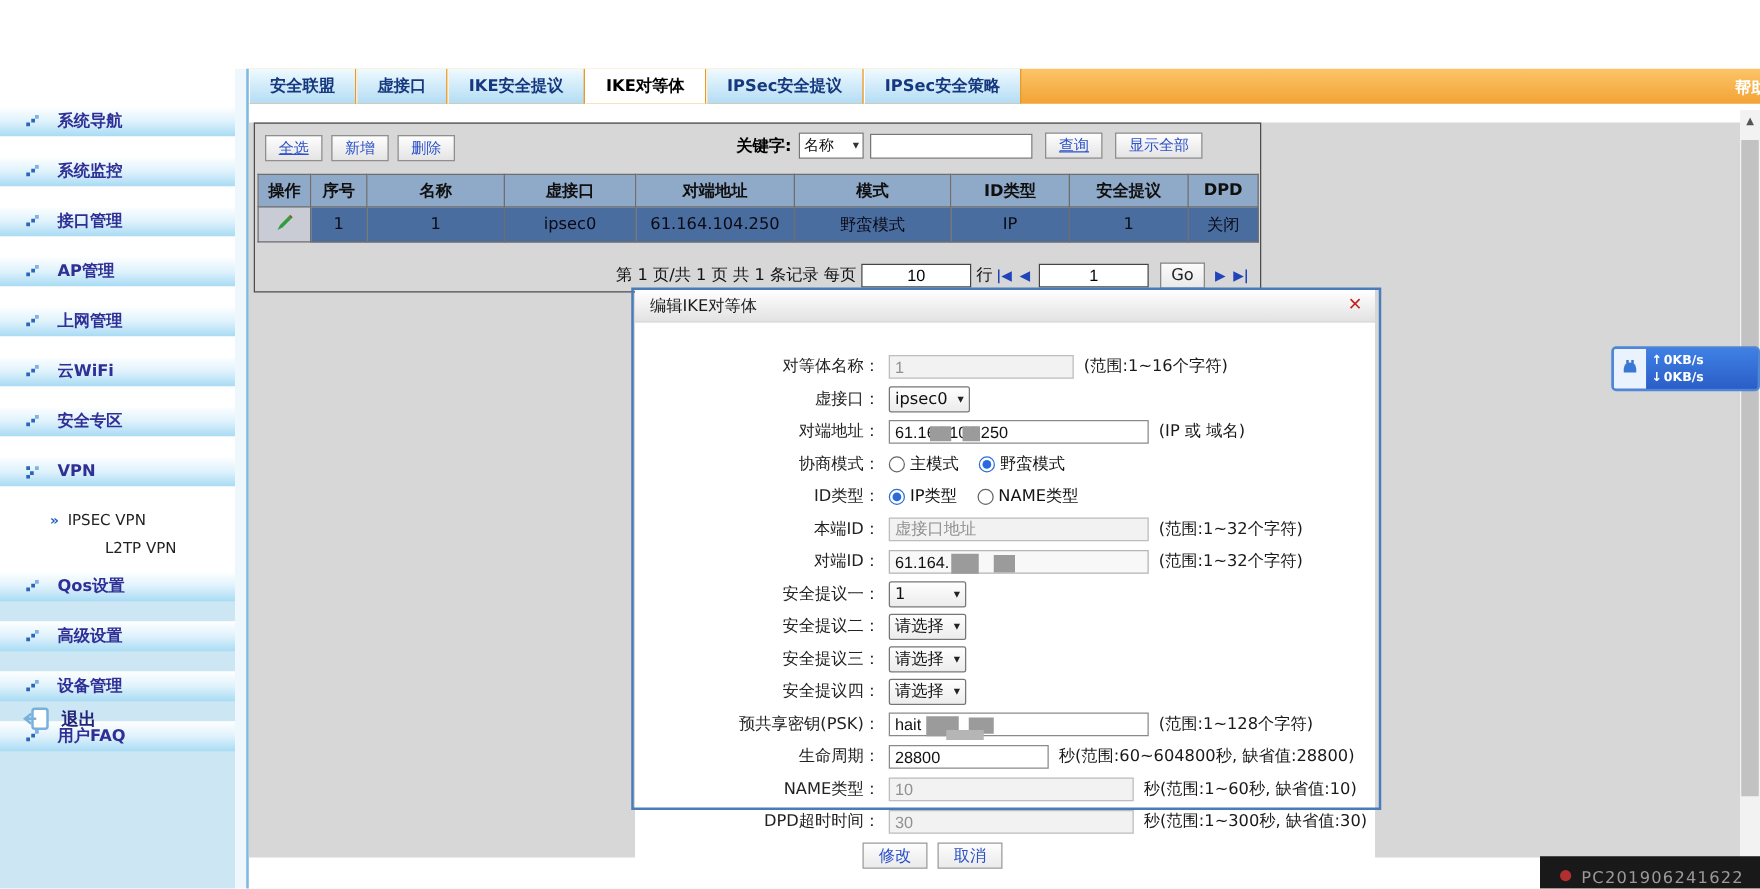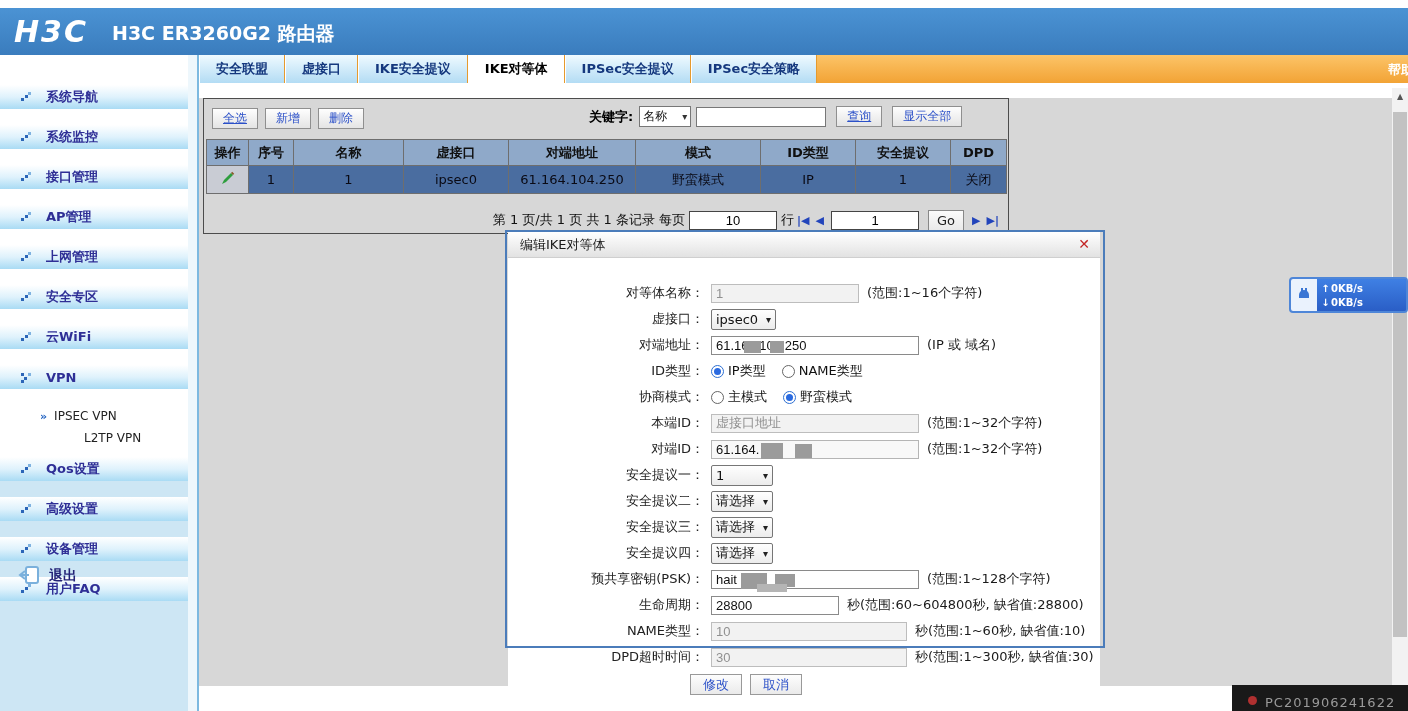--- a/index.html
+++ b/index.html
@@ -108,24 +108,20 @@
   
   .wm{position:absolute;left:1232px;top:685px;width:176px;height:26px;background:#191919;z-index:9;display:flex;align-items:flex-start;padding-top:11px;overflow:hidden}
   .wm .dot{width:9px;height:9px;border-radius:50%;background:#b03030;margin-left:16px;margin-right:8px;flex:none}
   .wm .txt{color:#9a9a9a;font-size:13px;line-height:14px;letter-spacing:1px}
 </style>
 </head>
 <body>
 
 <div class="screen">
 
-  <div class="hdr">
-    <span class="logo">H3C</span>
-    <span class="hdr-title">H3C ER3260G2 路由器</span>
-  </div>
 
   <div class="tabs">
     <div class="tab">
         <span>安全联盟</span>
       </div>
     <div class="tab">
         <span>虚接口</span>
       </div>
     <div class="tab">
         <span>IKE安全提议</span>
@@ -184,29 +180,29 @@
             <rect x="8" y="1" width="3" height="3" fill="#7fb2e0"></rect>
           </svg>
         <span class="lbl">上网管理</span>
       </div>
       <div class="mitem">
         <svg class="blt" width="12" height="12">
             <rect x="1" y="7" width="3" height="3" fill="#2c66b8"></rect>
             <rect x="5" y="4" width="3" height="3" fill="#2c66b8"></rect>
             <rect x="8" y="1" width="3" height="3" fill="#7fb2e0"></rect>
           </svg>
+        <span class="lbl">云WiFi</span>
+      </div>
+      <div class="mitem">
+        <svg class="blt" width="12" height="12">
+            <rect x="1" y="7" width="3" height="3" fill="#2c66b8"></rect>
+            <rect x="5" y="4" width="3" height="3" fill="#2c66b8"></rect>
+            <rect x="8" y="1" width="3" height="3" fill="#7fb2e0"></rect>
+          </svg>
         <span class="lbl">安全专区</span>
-      </div>
-      <div class="mitem">
-        <svg class="blt" width="12" height="12">
-            <rect x="1" y="7" width="3" height="3" fill="#2c66b8"></rect>
-            <rect x="5" y="4" width="3" height="3" fill="#2c66b8"></rect>
-            <rect x="8" y="1" width="3" height="3" fill="#7fb2e0"></rect>
-          </svg>
-        <span class="lbl">云WiFi</span>
       </div>
       <div class="mitem">
         <svg class="blt" width="12" height="12">
             <rect x="1" y="2" width="3" height="3" fill="#2c66b8"></rect>
             <rect x="8" y="2" width="3" height="3" fill="#7fb2e0"></rect>
             <rect x="4" y="6" width="3" height="3" fill="#2c66b8"></rect>
             <rect x="1" y="9" width="3" height="3" fill="#2c66b8"></rect>
           </svg>
         <span class="lbl">VPN</span>
       </div>
@@ -351,43 +347,43 @@
       <span class="flabel">对端地址：</span>
       <span class="ctrl">
         <input class="fin w202" value="61.164.104.250" style="">
         <span class="redact" style="left:33px;width:17px"></span>
         <span class="redact" style="left:59px;width:14px"></span>
         <span class="hint">(IP 或 域名)</span>
       </span>
     </div>
 
     <div class="frow">
+      <span class="flabel">协商模式：</span>
+      <span class="ctrl">
+        <span class="ropt">
+            <span class="radio"></span>
+            <span>主模式</span>
+          </span>
+        <span class="ropt">
+            <span class="radio on"></span>
+            <span>野蛮模式</span>
+          </span>
+      </span>
+    </div>
+
+    <div class="frow">
       <span class="flabel">ID类型：</span>
       <span class="ctrl">
         <span class="ropt">
             <span class="radio on"></span>
             <span>IP类型</span>
           </span>
         <span class="ropt">
             <span class="radio"></span>
             <span>NAME类型</span>
-          </span>
-      </span>
-    </div>
-
-    <div class="frow">
-      <span class="flabel">协商模式：</span>
-      <span class="ctrl">
-        <span class="ropt">
-            <span class="radio"></span>
-            <span>主模式</span>
-          </span>
-        <span class="ropt">
-            <span class="radio on"></span>
-            <span>野蛮模式</span>
           </span>
       </span>
     </div>
 
     <div class="frow">
       <span class="flabel">本端ID：</span>
       <span class="ctrl">
         <input class="fin dis w202" value="虚接口地址" style="">
         <span class="hint">(范围:1~32个字符)</span>
       </span>

